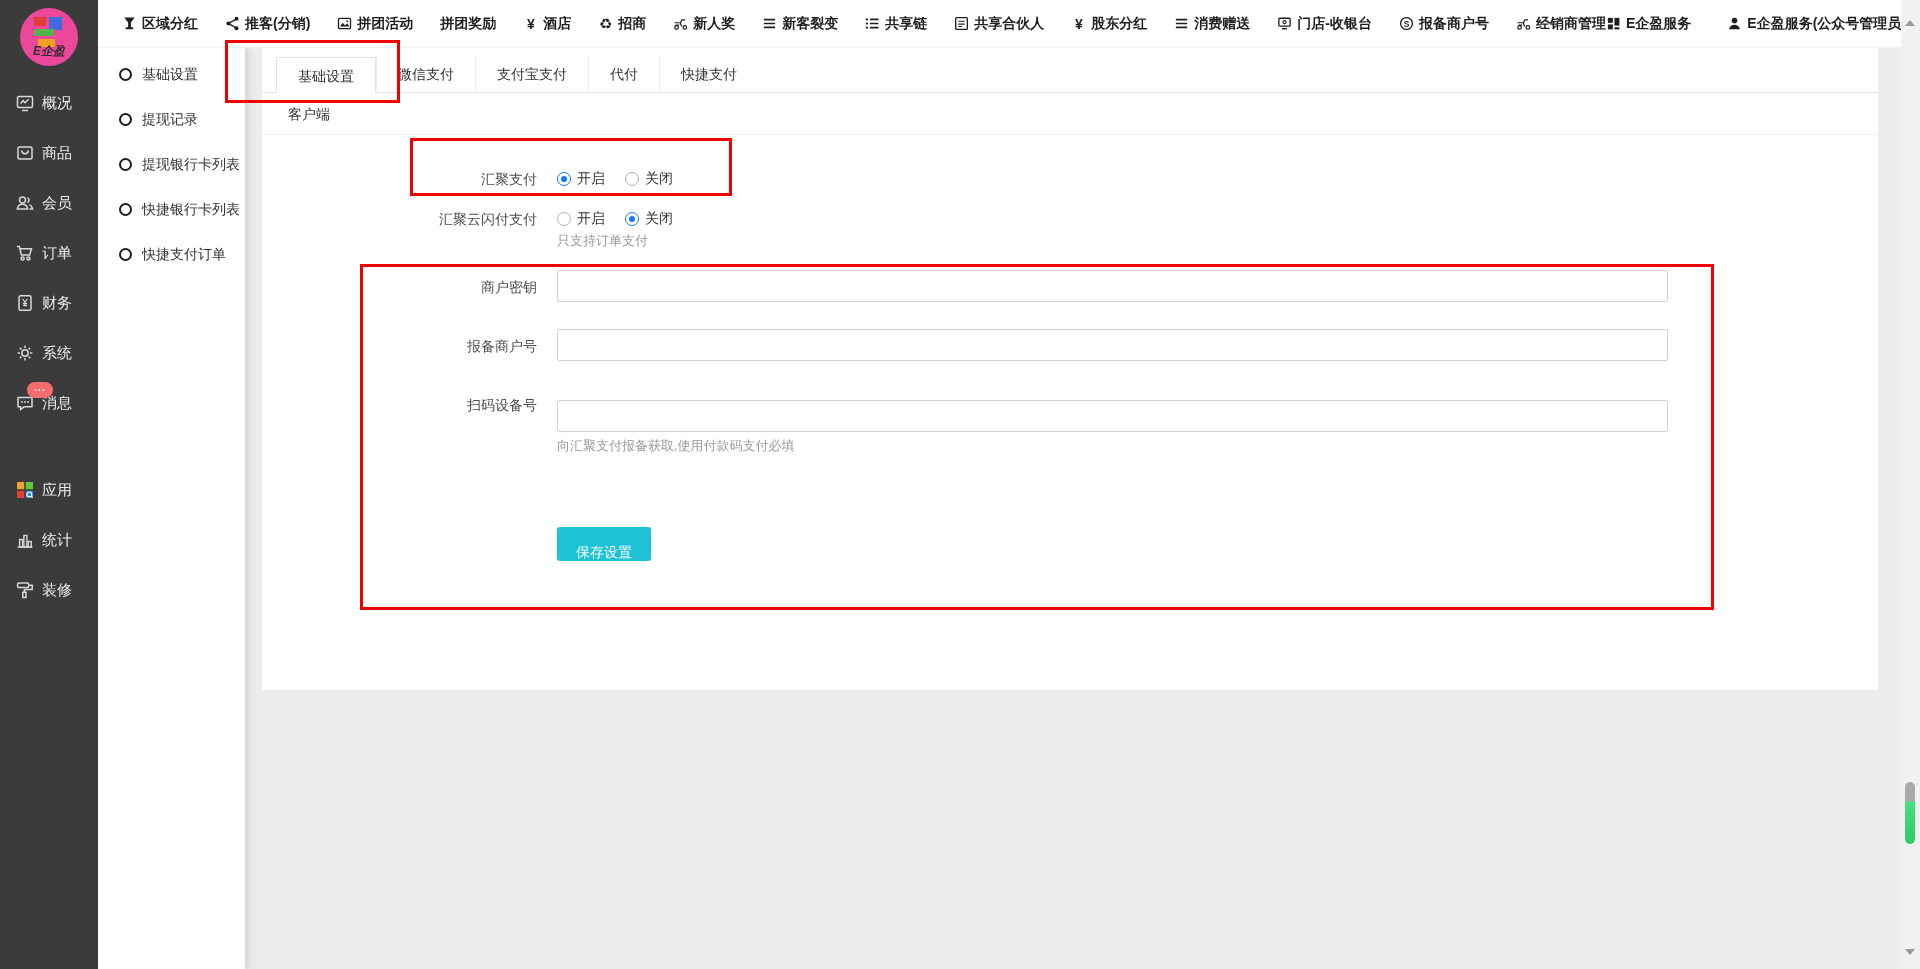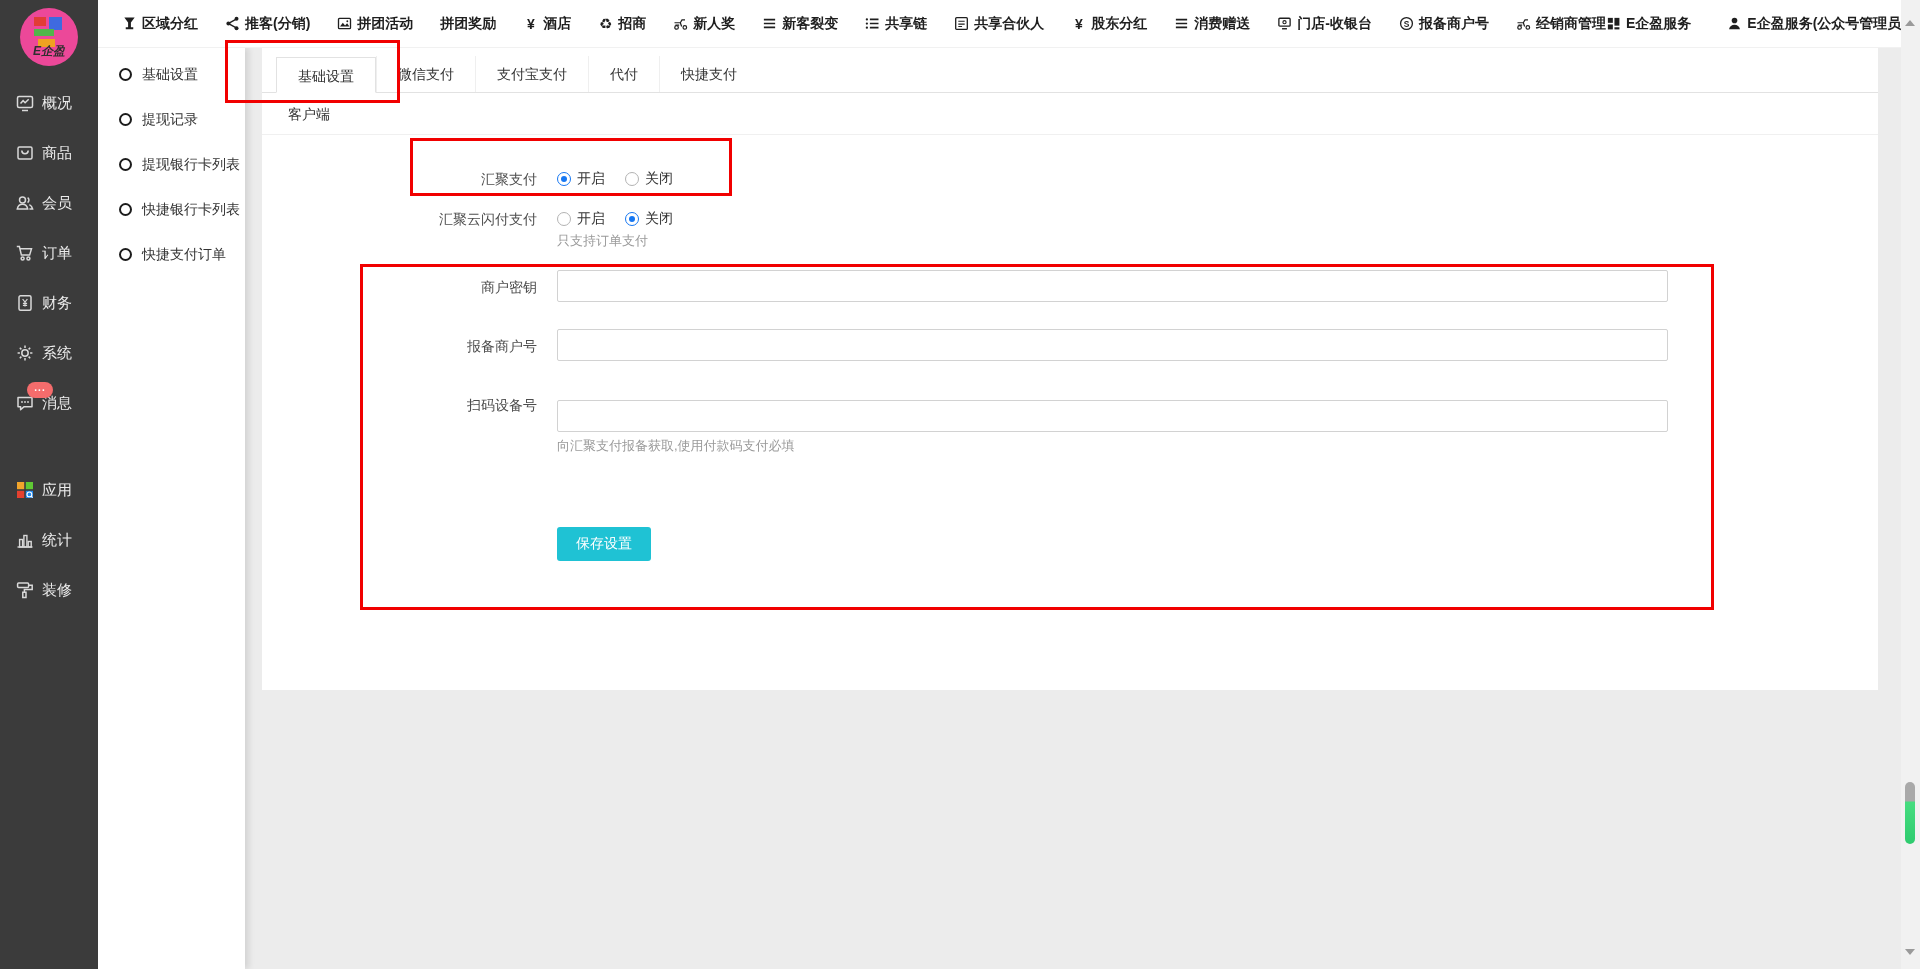--- a/index.html
+++ b/index.html
@@ -57,21 +57,21 @@
   .radio { display:inline-flex; align-items:center; cursor:pointer; }
   .rdot { width:14px; height:14px; border:1px solid #b3b3b3; border-radius:50%; background:#fff; display:inline-block; position:relative; }
   .radio.checked .rdot { border-color:#1677f2; }
   .radio.checked .rdot::after { content:""; position:absolute; left:3px; top:3px; width:6px; height:6px; border-radius:50%; background:#1677f2; }
   .rtext { margin-left:6px; font-size:14px; color:#333; }
   .ctrl-hint { margin-top:4px; font-size:13px; color:#9a9a9a; }
   .fields { padding-top:20px; }
   .fields .form-row { margin-bottom:27px; }
   .text-input { width:1111px; height:32px; border:1px solid #d2d2d2; border-radius:2px; background:#fff; padding:0 8px; font-size:14px; color:#333; font-family:inherit; outline:none; display:block; }
   .field-hint { margin-top:5px; font-size:13px; color:#9a9a9a; }
-  .save-btn { display:block; margin-left:295px; margin-top:72px; height:34px; padding:8px 19px; background:#1fc2d4; color:#fff; font-size:14px; border:none; border-radius:3px; cursor:pointer; font-family:inherit; }
+  .save-btn { display:block; margin-left:295px; margin-top:72px; height:34px; padding:17px 19px; background:#1fc2d4; color:#fff; font-size:14px; border:none; border-radius:3px; cursor:pointer; font-family:inherit; }
 
   
   .vscroll { position:absolute; right:0; top:0; bottom:0; width:19px; background:#f1f1f1; z-index:6; }
   .arr { position:absolute; left:4px; width:0; height:0; border-left:5px solid transparent; border-right:5px solid transparent; }
   .arr.up { top:20px; border-bottom:6px solid #9a9a9a; }
   .arr.down { bottom:14px; border-top:6px solid #9a9a9a; }
   .thumb { position:absolute; left:4px; top:782px; width:10px; height:62px; border-radius:6px;
            background:linear-gradient(180deg,#a9a9a9 0,#a9a9a9 19px,#47dd80 20px,#2ecb6e 100%); }
 
   

